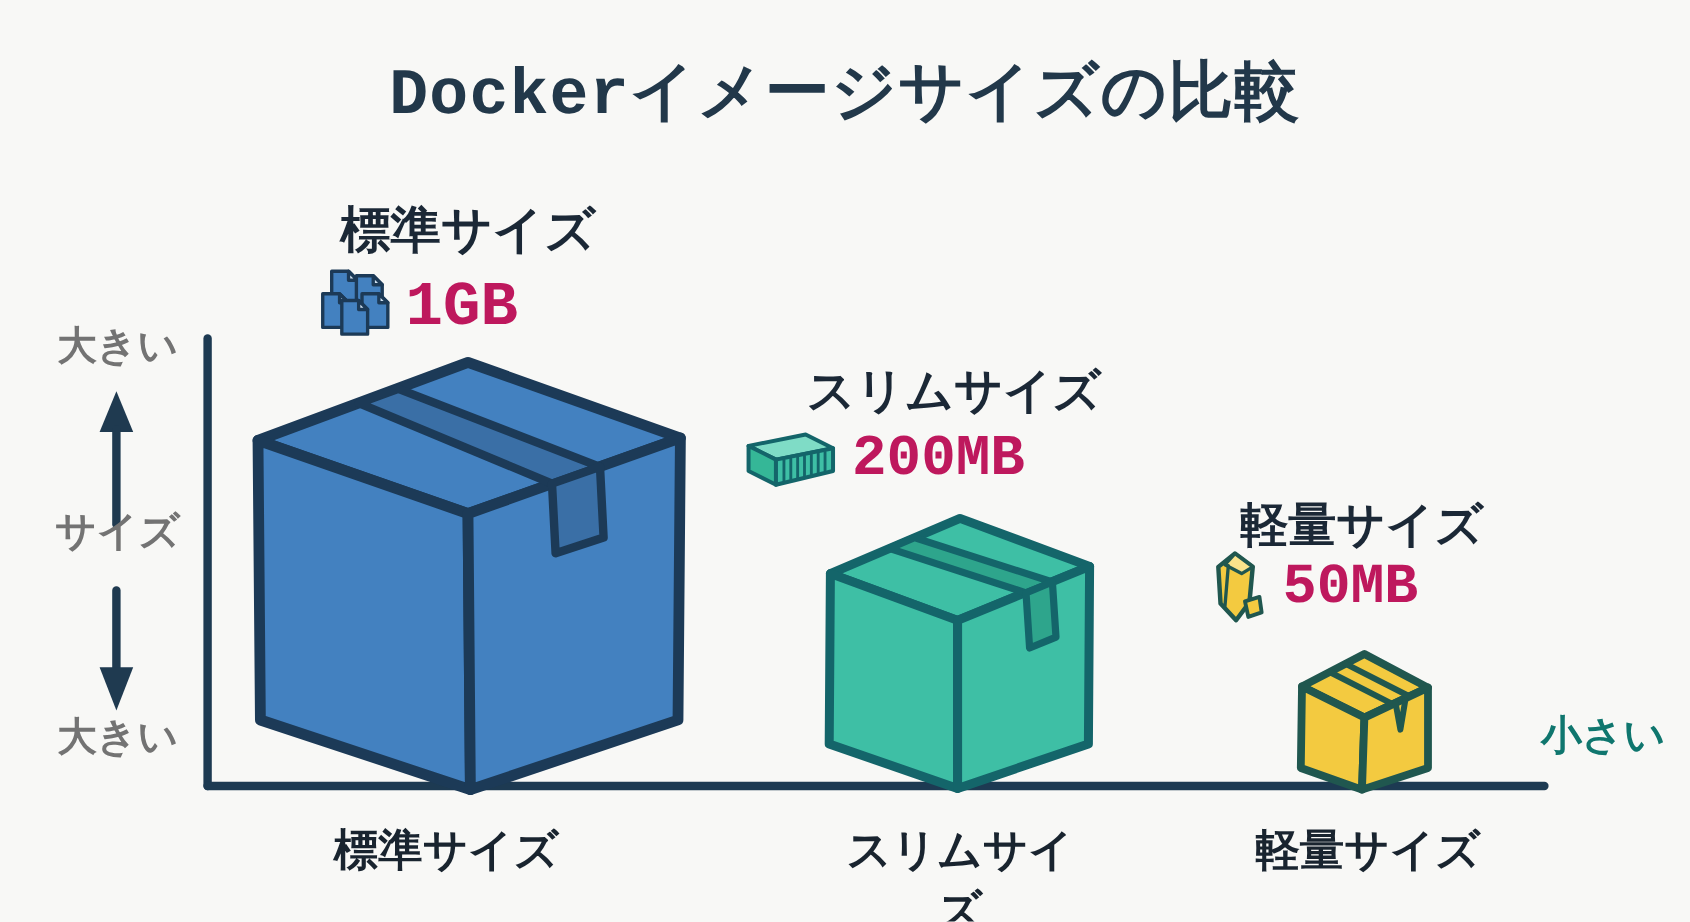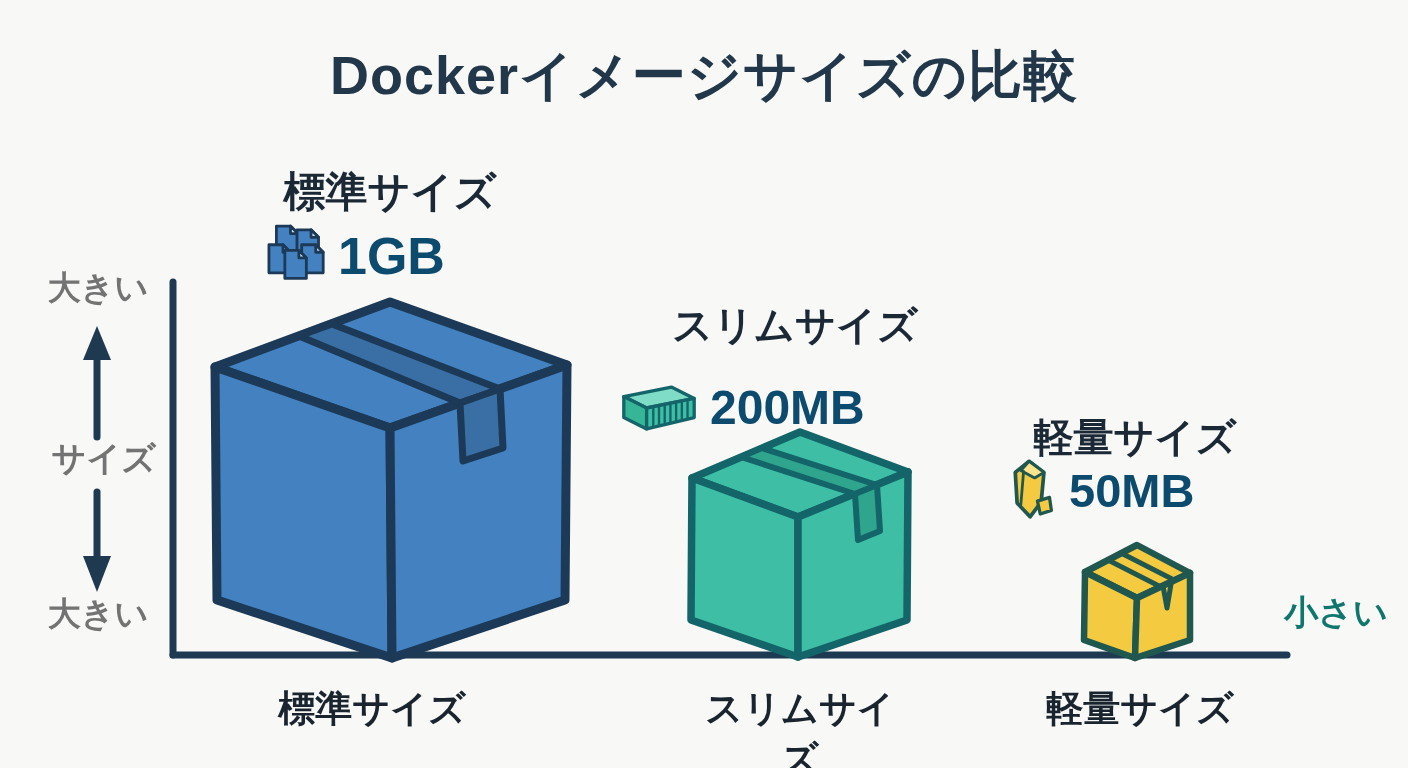--- a/index.html
+++ b/index.html
@@ -1,47 +1,47 @@
 <!DOCTYPE html>
 <html><head>
 <meta charset="utf-8">
 <style>
   * { margin:0; padding:0; box-sizing:border-box; }
   html,body { width:1408px; height:768px; overflow:hidden; }
   body { font-family:"Liberation Sans","DejaVu Sans",sans-serif; background:#f8f8f6; }
-  .canvas { position:relative; width:1408px; height:627px; background:#f8f8f6; }
+  .canvas { position:relative; width:1408px; height:627px; background:#f8f8f6;font-family:Liberation Mono, monospace; }
 
   .page-title {
     position:absolute; left:0; right:0; top:40px;
     text-align:center; font-size:54px; font-weight:800;
     color:#22384a; letter-spacing:1px;
   }
 
   .side-label {
     position:absolute; text-align:center; font-weight:800; color:#737373;
   }
   .y-top    { left:40px;  top:266px; width:116px; font-size:33px; }
-  .y-title  { left:40px;  top:436px; width:116px; font-size:34px;text-align:right; }
+  .y-title  { left:40px;  top:420px; width:116px; font-size:34px; }
   .y-bottom { left:40px;  top:592px; width:116px; font-size:33px; }
   .x-right  { left:1268px; top:590px; width:136px; font-size:34px; color:#0f766e;}
 
   .group-label {
     position:absolute; text-align:center; font-weight:800; color:#1b2836;
   }
   .g1-label { left:258px; top:164px; width:264px; font-size:42px; }
   .g2-label { left:663px; top:298px; width:264px; font-size:40px; }
   .g3-label { left:1018px; top:410px; width:234px; font-size:40px; }
 
   .value-row {
     position:absolute; display:flex; align-items:center;
   }
   .v1 { left:268px; top:224px; gap:12px; }
-  .v2 { left:620px; top:356px; gap:12px;margin-top:24px; }
+  .v2 { left:620px; top:356px; gap:12px; }
   .v3 { left:1006px; top:458px; gap:13px; }
-  .value-text { font-weight:800; color:#0c4a6e; }
+  .value-text { font-weight:800; color:#be185d; }
   .v1 .value-text { font-size:52px; }
   .v2 .value-text { font-size:48px; }
   .v3 .value-text { font-size:47px; }
 
   .axis-label {
     position:absolute; top:684px; text-align:center;
     font-weight:800; font-size:37px; color:#19242f;
   }
   .a1 { left:262px; width:220px; }
   .a2 { left:688px; width:224px; }

